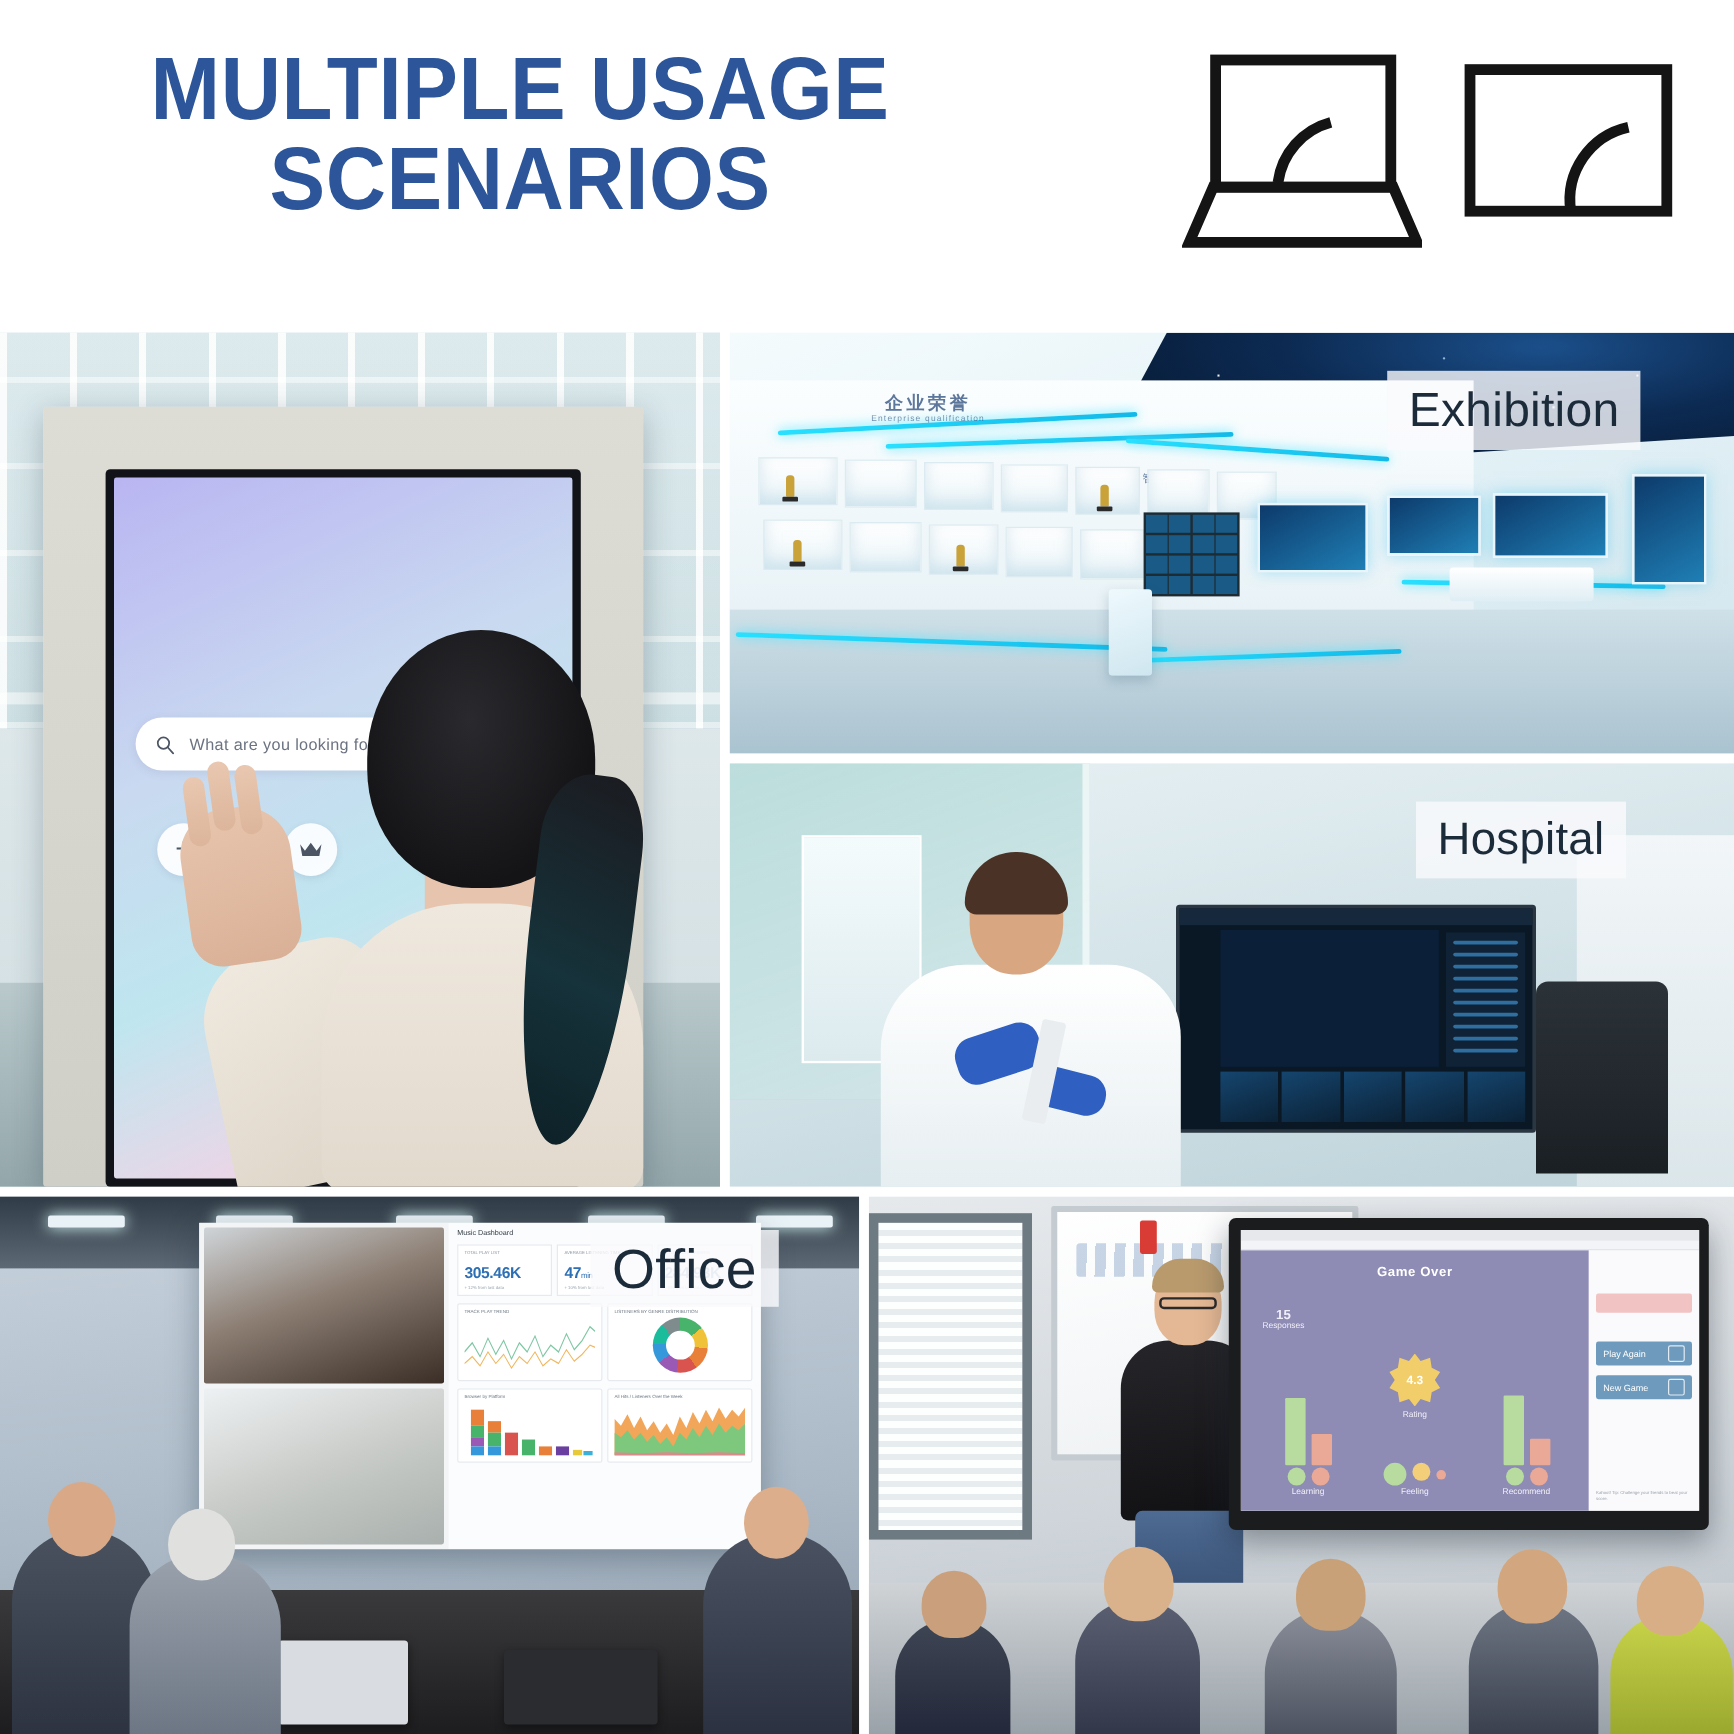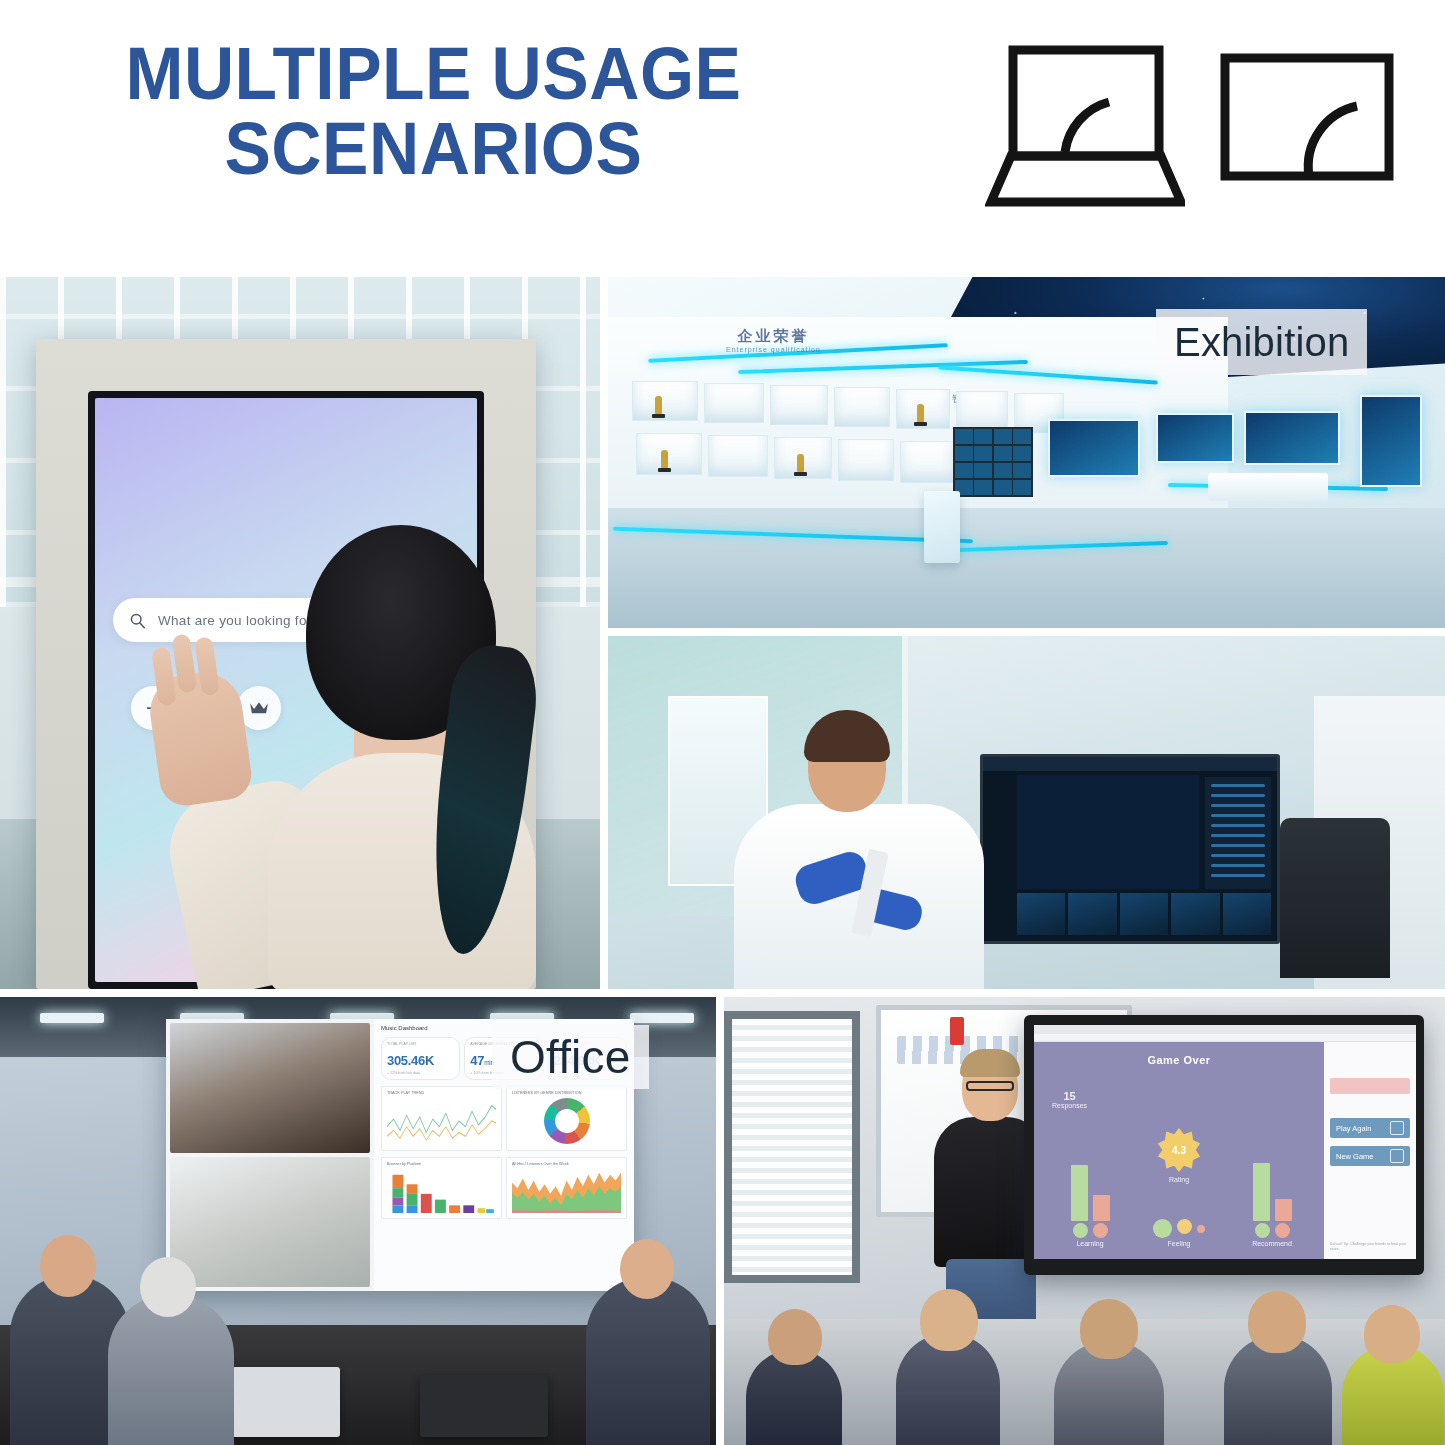--- a/index.html
+++ b/index.html
@@ -235,21 +235,21 @@
     background:#ffffff; box-shadow: 0 8px 24px rgba(30,45,60,0.35);
     display:flex; overflow:hidden;
   }
   .of-vid { width: 208px; height:100%; display:flex; flex-direction:column; gap:4px; padding:4px; background:#f2f4f6;}
   .of-vid-tile { flex:1; border-radius:2px; overflow:hidden; position:relative; }
   .of-vid-1 { background: linear-gradient(160deg,#cfd4d8 0%, #8d7f74 45%, #3a2e26 100%); }
   .of-vid-2 { background: linear-gradient(160deg,#eef1f3 0%, #c9ccc8 50%, #a9b0ad 100%); }
   .of-dash { flex:1; background:#fbfcfd; padding: 6px 7px; font-size:4.5px; color:#5b6672; overflow:hidden; }
   .of-dash-title { font-size:6px; color:#333c46; margin-bottom:6px; }
   .kpi-row { display:flex; gap:4px; margin-bottom:6px; }
-  .kpi { flex:1; background:#fff; border:1px solid #e6eaef; border-radius:10px; padding:4px 5px; }
+  .kpi { flex:1; background:#fff; border:1px solid #e6eaef; border-radius:0; padding:4px 5px; }
   .kpi .lbl { font-size:3.6px; color:#8b97a4; line-height:1.5; height:11px; overflow:hidden; }
   .kpi .val { font-size:13px; font-weight:700; color:#2d6fb5; letter-spacing:-0.3px; }
   .kpi .val small { font-size:6.5px; font-weight:400; }
   .kpi .sub { font-size:3.6px; color:#9aa6b2; margin-top:3px; }
   .kpi.faded .val { color:#a9c3dd; }
   .kpi.faded .lbl, .kpi.faded .sub { color:#c3ced9; }
   .chart-row { display:flex; gap:4px; }
   .chart-card { flex:1; background:#fff; border:1px solid #e6eaef; border-radius:2px; padding:4px 5px; }
   .chart-card .ct { font-size:3.8px; color:#6b7683; margin-bottom:3px; }
   .spark { height: 44px; width:100%; }
@@ -504,20 +504,21 @@
 
       <div class="ho-person2"></div>
       <div class="ho-doc-body"></div>
       <div class="ho-doc-head"></div>
       <div class="ho-doc-hair"></div>
       <div class="ho-glove" style="left:188px; top:222px; width:72px; height:40px; transform:rotate(-18deg);"></div>
       <div class="ho-glove" style="left:250px; top:256px; width:64px; height:34px; transform:rotate(14deg);"></div>
       <div style="position:absolute; left:252px; top:214px; width:20px; height:86px; background:#e9edf0; border-radius:3px; transform:rotate(12deg);"></div>
       <div class="ho-micro"></div>
 
+      <div class="cap cap-hospital">Hospital</div>
     </div>
 
     <div class="panel p-office">
       <div class="of-bg"></div>
       <div class="of-ceiling"></div>
       <div class="of-light" style="left:40px;"></div>
       <div class="of-light" style="left:180px;"></div>
       <div class="of-light" style="left:330px;"></div>
       <div class="of-light" style="left:490px;"></div>
       <div class="of-light" style="left:630px;"></div>

